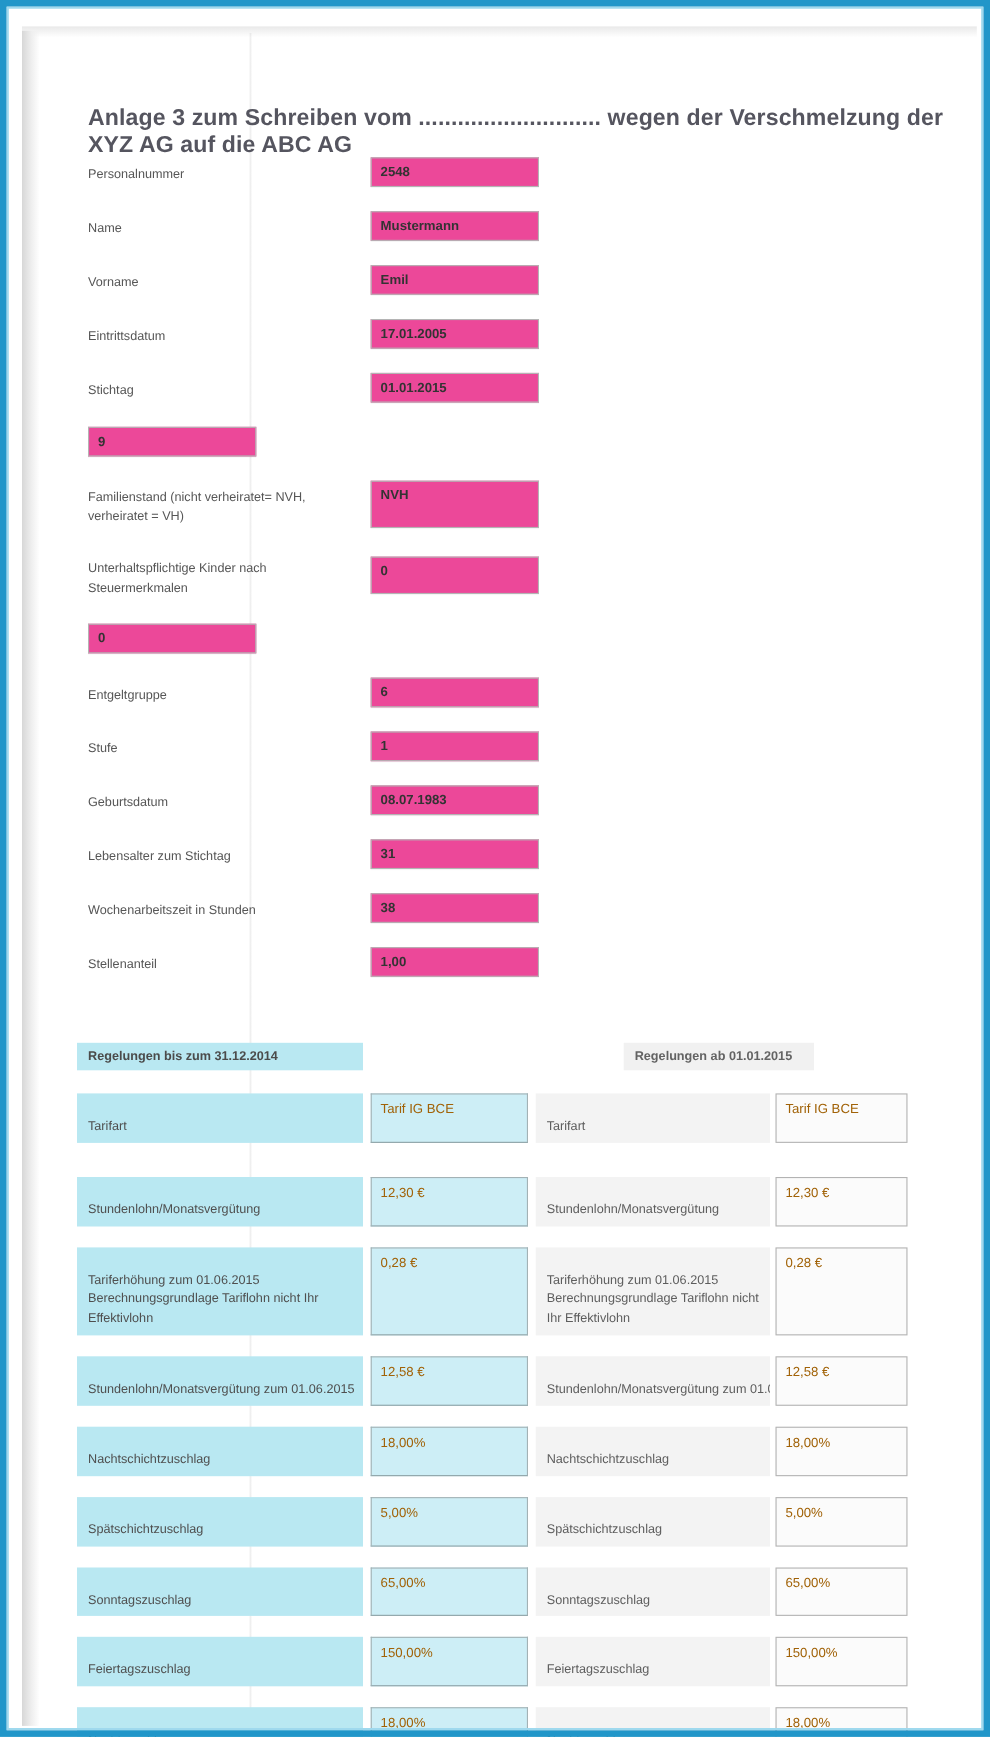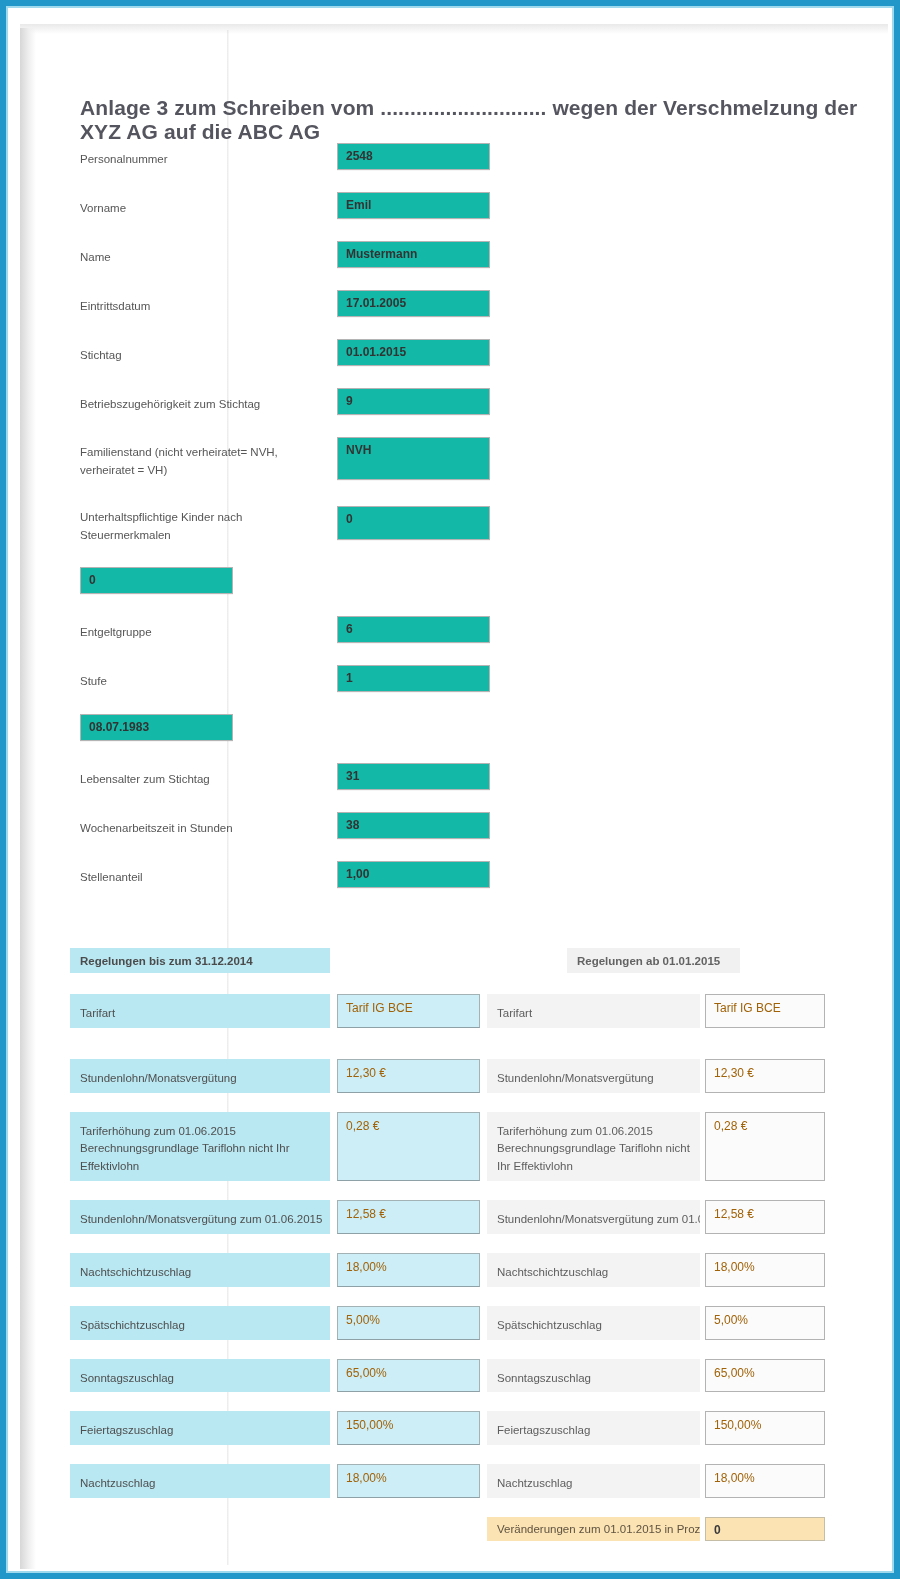--- a/index.html
+++ b/index.html
@@ -40,21 +40,21 @@
 
   
   .personal { position: absolute; left: 80px; top: 143px; width: 430px; }
   .p-row { display: flex; align-items: center; margin-bottom: 22px; }
   .p-label {
     width: 257px; padding: 7px 12px 0 0;
     font-size: 11.5px; line-height: 1.55; color: #565656;
   }
   .p-box {
     width: 153px; min-height: 27px;
-    border: 1px solid #b4b4b4; background: #14b8a6;
+    border: 1px solid #b4b4b4; background: #ec4899;
     padding: 5px 8px 3px;
     font-size: 12px; font-weight: 600; color: #333;
     box-shadow: 0 1px 0 rgba(0,0,0,0.04);
   }
   .p-row.tall .p-box { min-height: 43px; }
   .p-row.med .p-box { min-height: 34px; }
 
   
   .tariff { position: absolute; left: 70px; top: 948px; width: 762px; font-size: 11.5px; }
   .t-head { display: flex; margin-bottom: 21px; gap: 40px; }
@@ -62,21 +62,21 @@
     width: 260px; background: #b9e8f2; padding: 7px 10px 6px;
     font-weight: 700; color: #4b4b4b;
   }
   .t-head .hsp { width: 157px; }
   .t-head .rh {
     width: 173px; background: #f1f1f1; padding: 7px 10px 6px;
     font-weight: 700; color: #636363;
   }
   .t-row { display: flex; align-items: stretch; margin-bottom: 19px; }
   .t-row.gap-lg { margin-bottom: 31px; }
-  .t-label { padding: 11px 10px 5px; line-height: 1.55; color: #4f4f4f; }
+  .t-label { padding: 22px 10px 5px; line-height: 1.55; color: #4f4f4f; }
   .t-label.left  { width: 260px; background: #b9e8f2; margin-right: 7px; }
   .t-label.right { width: 213px; background: #f3f3f3; margin-right: 5px; color: #5d5d5d; }
   .t-row:not(.multiline) .t-label { white-space: nowrap; overflow: hidden; }
   .t-row.multiline .t-label { white-space: pre-line; }
   .t-value {
     padding: 6px 8px 4px; font-size: 12px; font-weight: 400; color: #a16207;
     min-height: 30px;
   }
   .t-value.left {
     width: 143px; margin-right: 7px;
@@ -107,41 +107,40 @@
 <div class="title">Anlage 3 zum Schreiben vom ............................ wegen der Verschmelzung der XYZ AG auf die ABC AG</div>
 
 <div class="personal">
 
     <div class="p-row">
       <div class="p-label">Personalnummer</div>
       <div class="p-box">2548</div>
     </div>
 
     <div class="p-row">
+      <div class="p-label">Name</div>
+      <div class="p-box">Mustermann</div>
+    </div>
+
+    <div class="p-row">
       <div class="p-label">Vorname</div>
       <div class="p-box">Emil</div>
     </div>
 
     <div class="p-row">
-      <div class="p-label">Name</div>
-      <div class="p-box">Mustermann</div>
-    </div>
-
-    <div class="p-row">
       <div class="p-label">Eintrittsdatum</div>
       <div class="p-box">17.01.2005</div>
     </div>
 
     <div class="p-row">
       <div class="p-label">Stichtag</div>
       <div class="p-box">01.01.2015</div>
     </div>
 
     <div class="p-row">
-      <div class="p-label">Betriebszugehörigkeit zum Stichtag</div>
       <div class="p-box">9</div>
     </div>
 
     <div class="p-row tall">
       <div class="p-label">Familienstand (nicht verheiratet= NVH, verheiratet = VH)</div>
       <div class="p-box">NVH</div>
     </div>
 
     <div class="p-row med">
       <div class="p-label">Unterhaltspflichtige Kinder nach Steuermerkmalen</div>
@@ -156,20 +155,21 @@
       <div class="p-label">Entgeltgruppe</div>
       <div class="p-box">6</div>
     </div>
 
     <div class="p-row">
       <div class="p-label">Stufe</div>
       <div class="p-box">1</div>
     </div>
 
     <div class="p-row">
+      <div class="p-label">Geburtsdatum</div>
       <div class="p-box">08.07.1983</div>
     </div>
 
     <div class="p-row">
       <div class="p-label">Lebensalter zum Stichtag</div>
       <div class="p-box">31</div>
     </div>
 
     <div class="p-row">
       <div class="p-label">Wochenarbeitszeit in Stunden</div>

